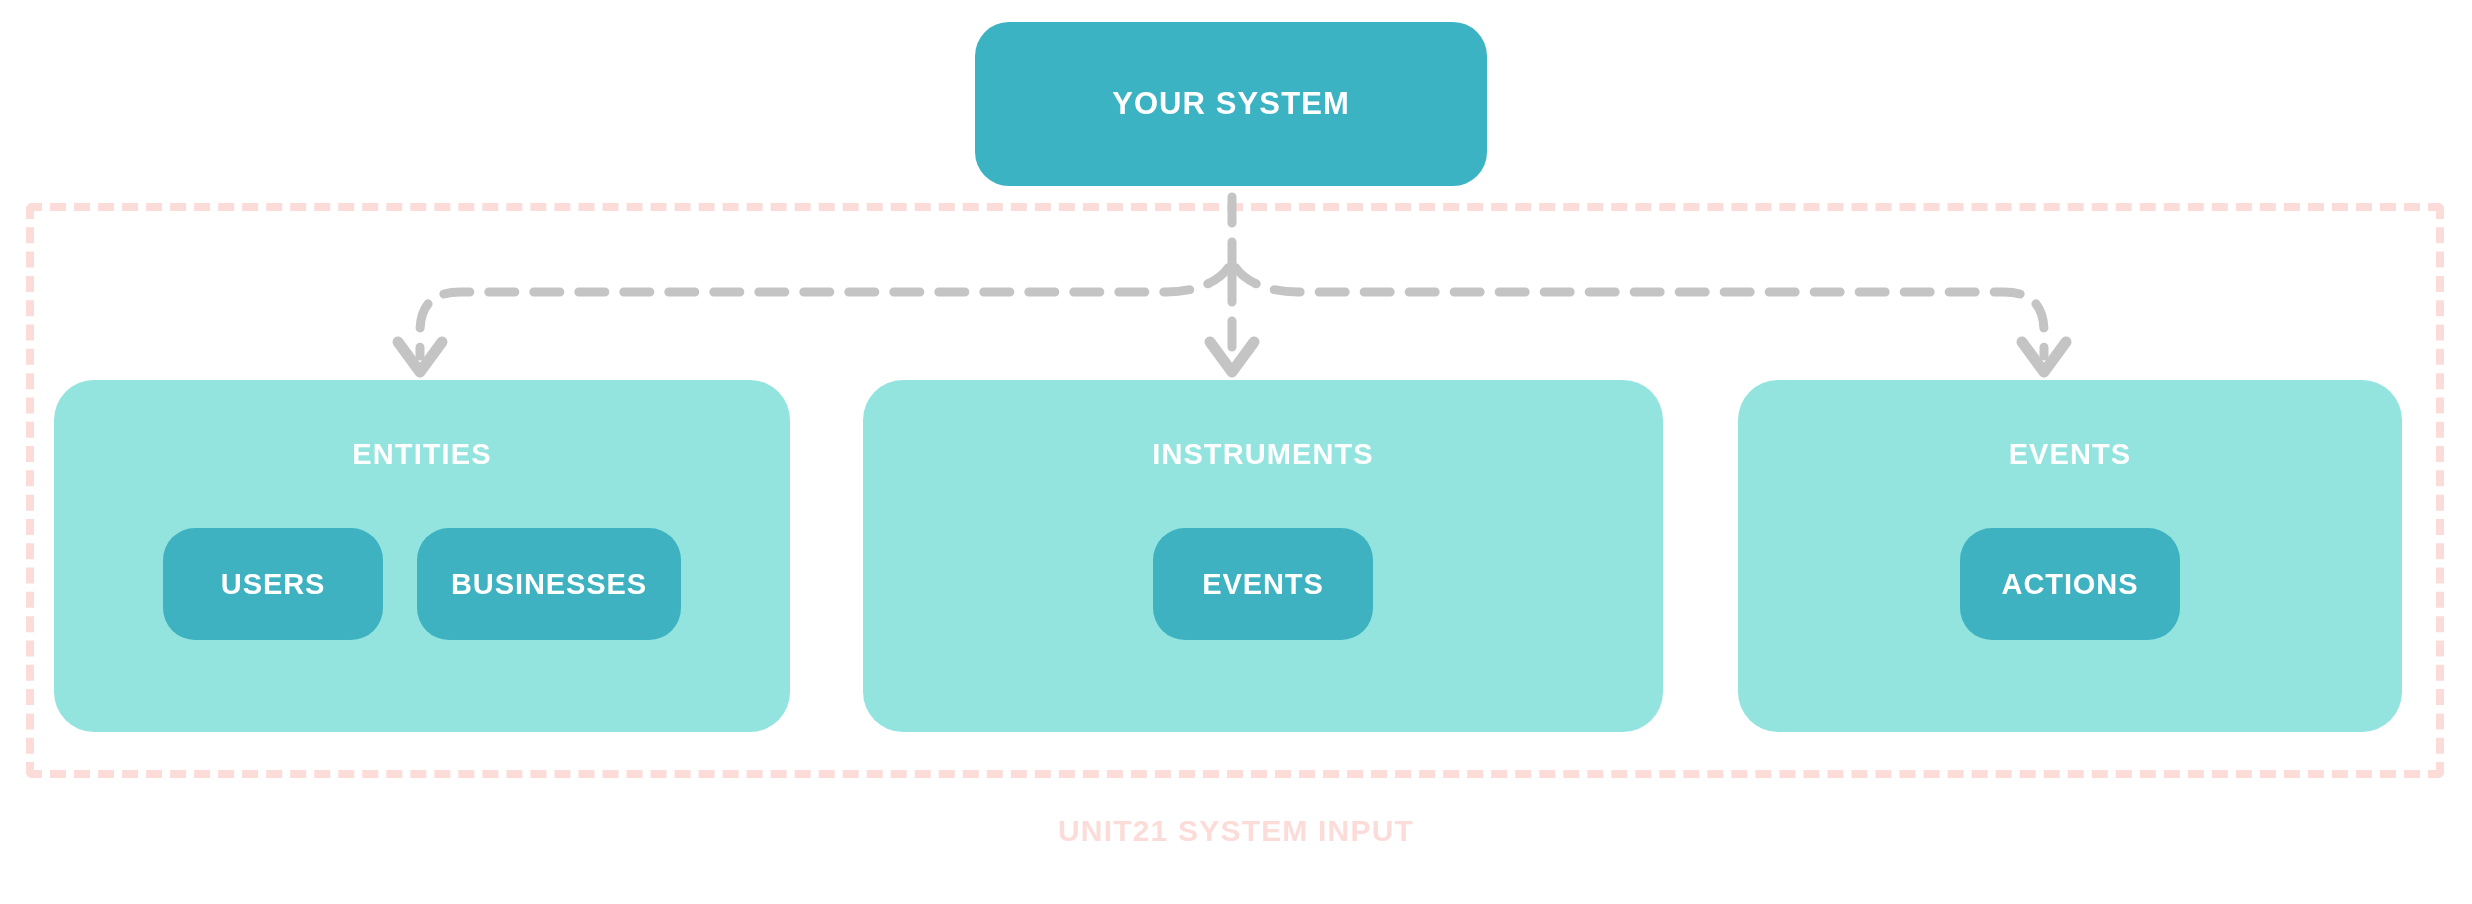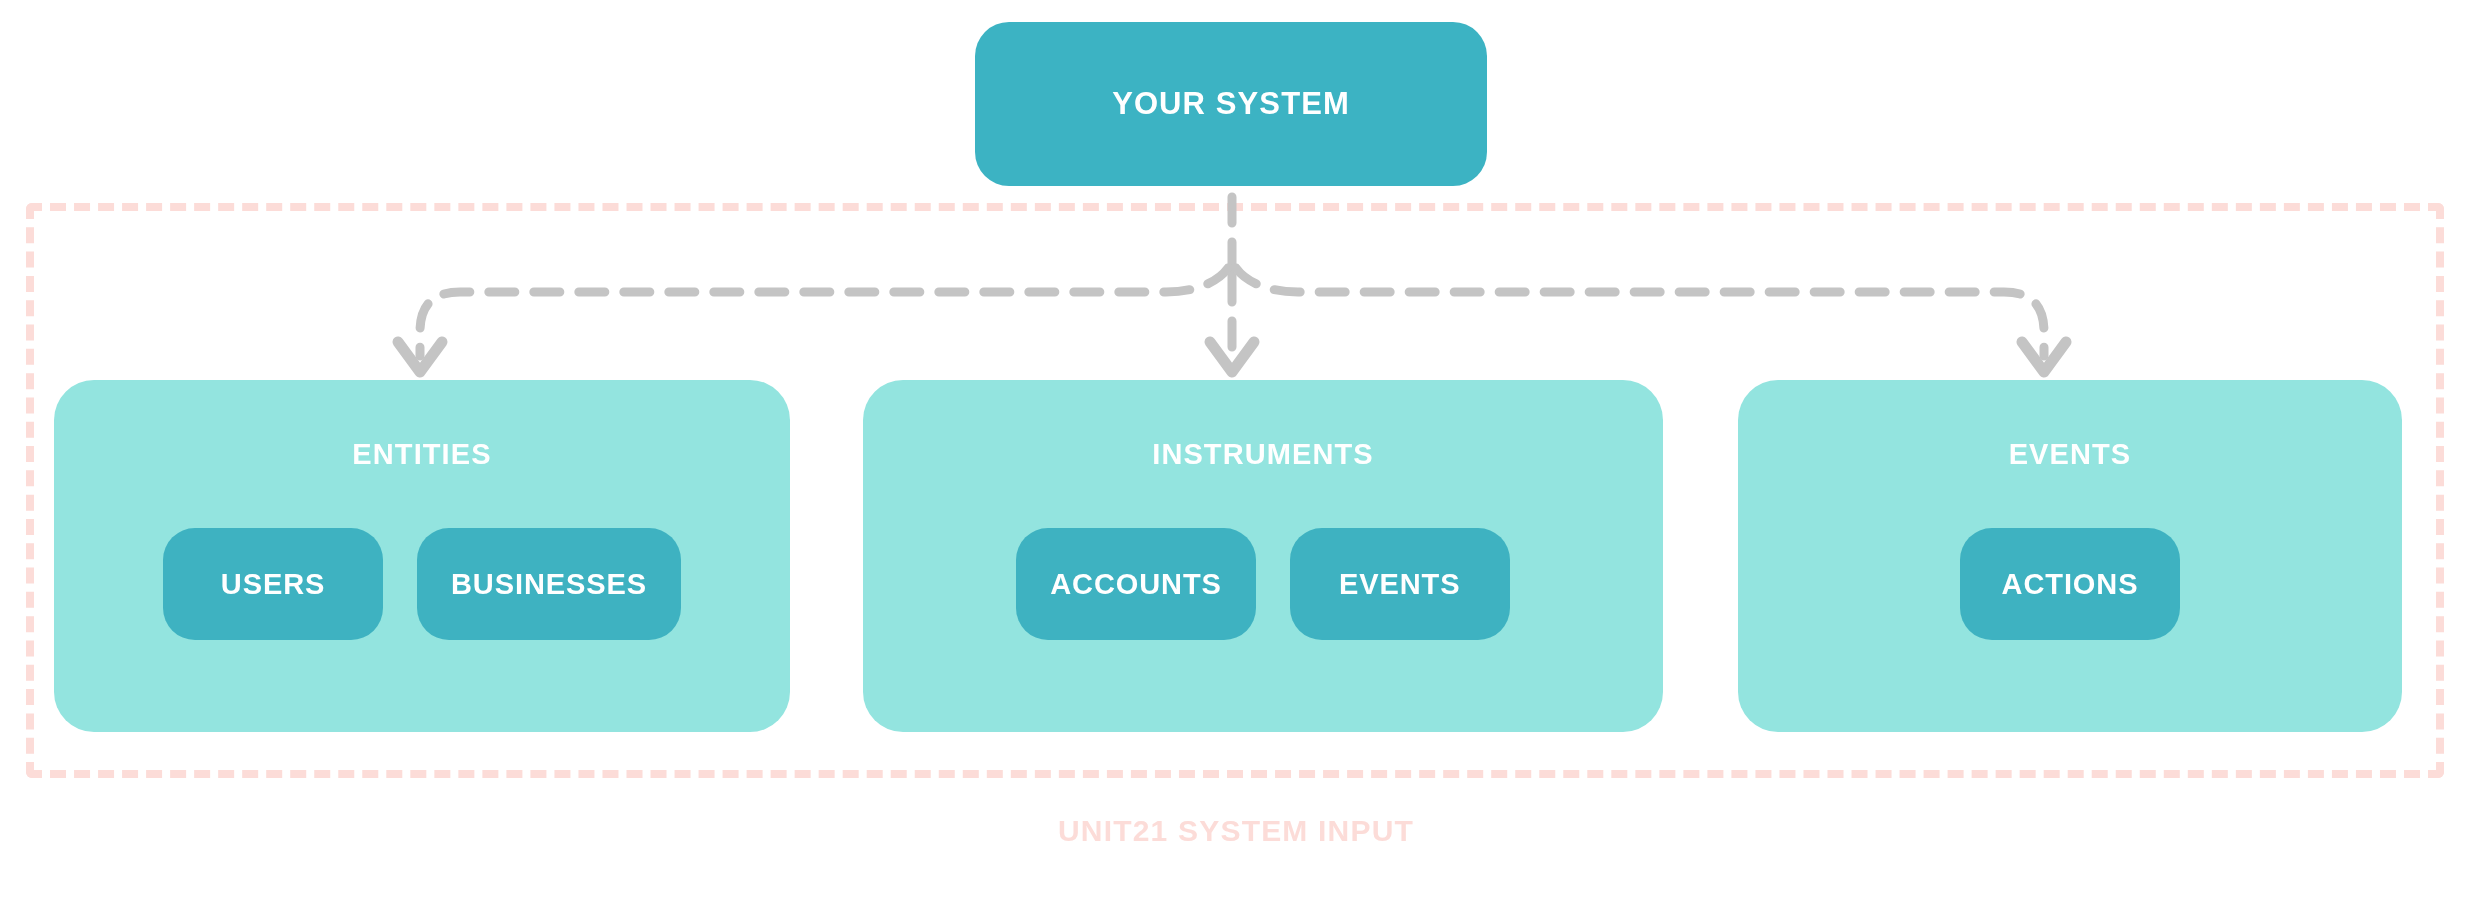--- a/index.html
+++ b/index.html
@@ -168,23 +168,20 @@
       <div class="item-pill">
         <span class="item-pill-label">BUSINESSES</span>
       </div>
     </div>
   </div>
 
   <div class="group-box g1">
     <div class="group-title">INSTRUMENTS</div>
     <div class="group-items">
       <div class="item-pill">
-        <span class="item-pill-label">ACCOUNTS</span>
-      </div>
-      <div class="item-pill">
         <span class="item-pill-label">EVENTS</span>
       </div>
     </div>
   </div>
 
   <div class="group-box g2">
     <div class="group-title">EVENTS</div>
     <div class="group-items">
       <div class="item-pill">
         <span class="item-pill-label">ACTIONS</span>

